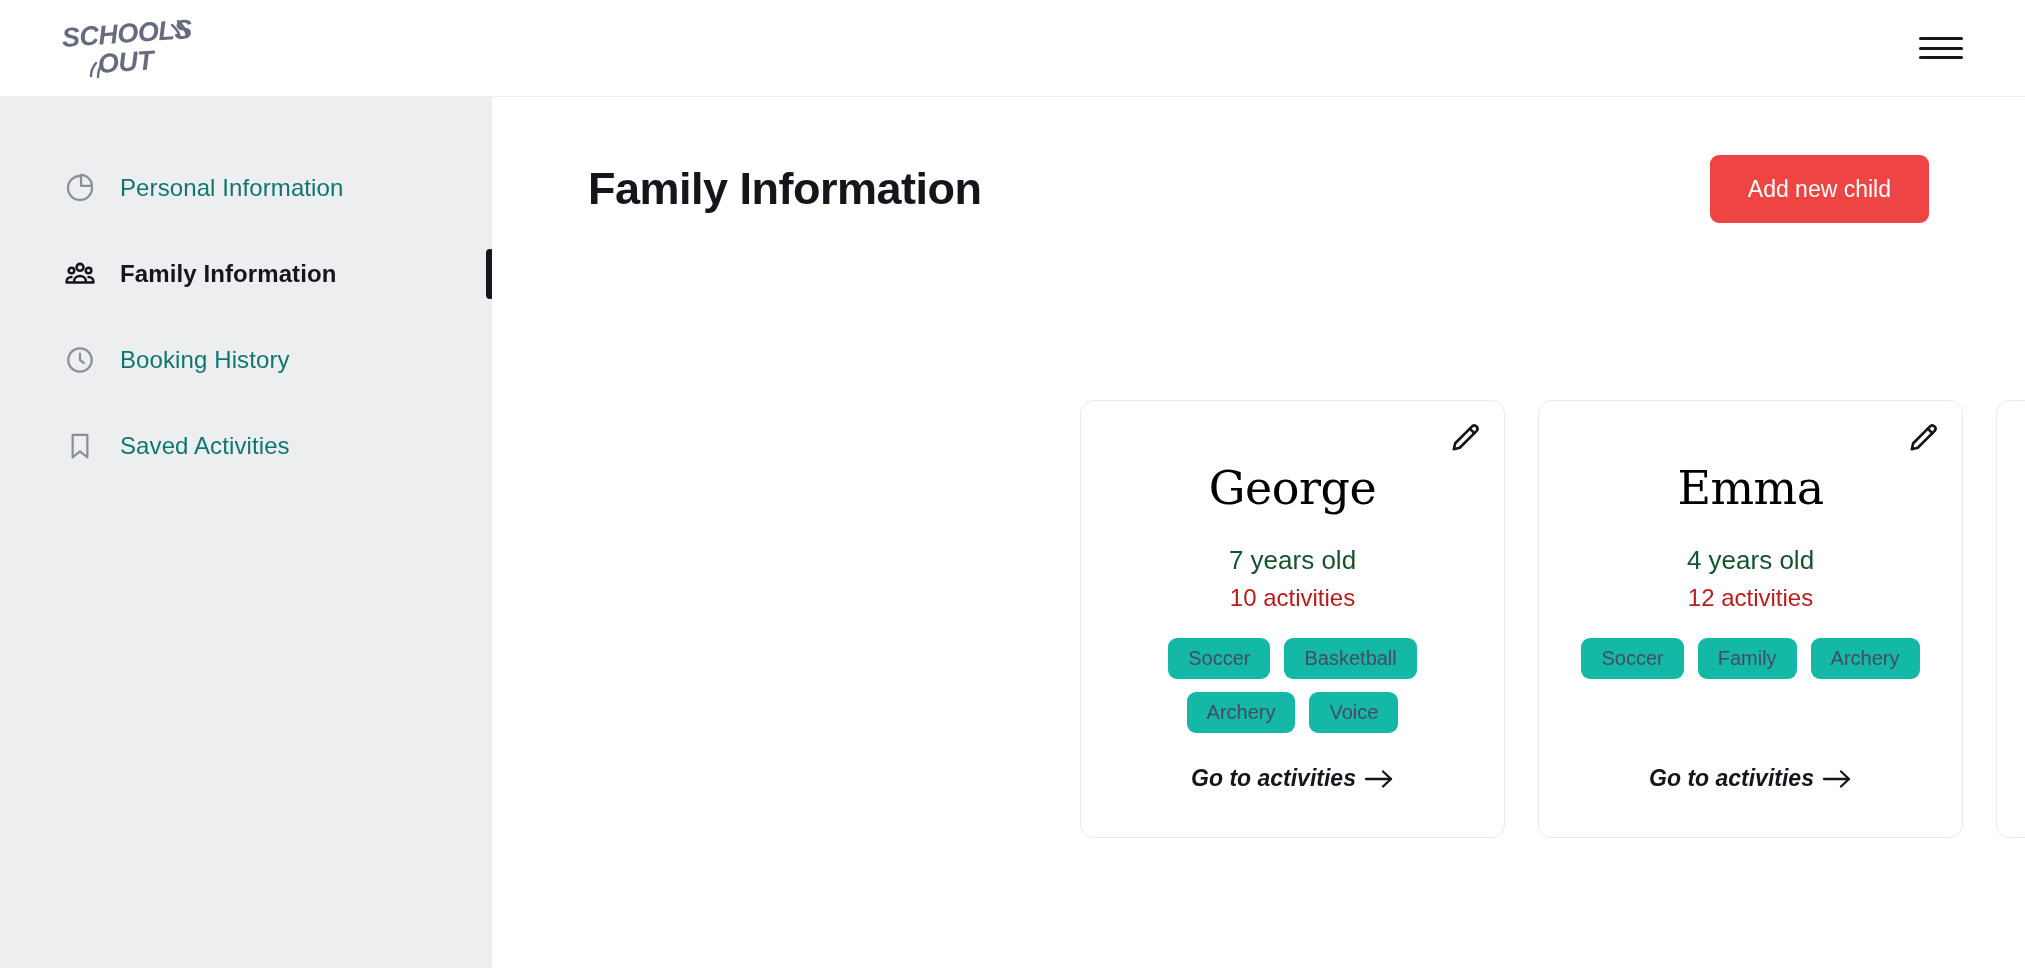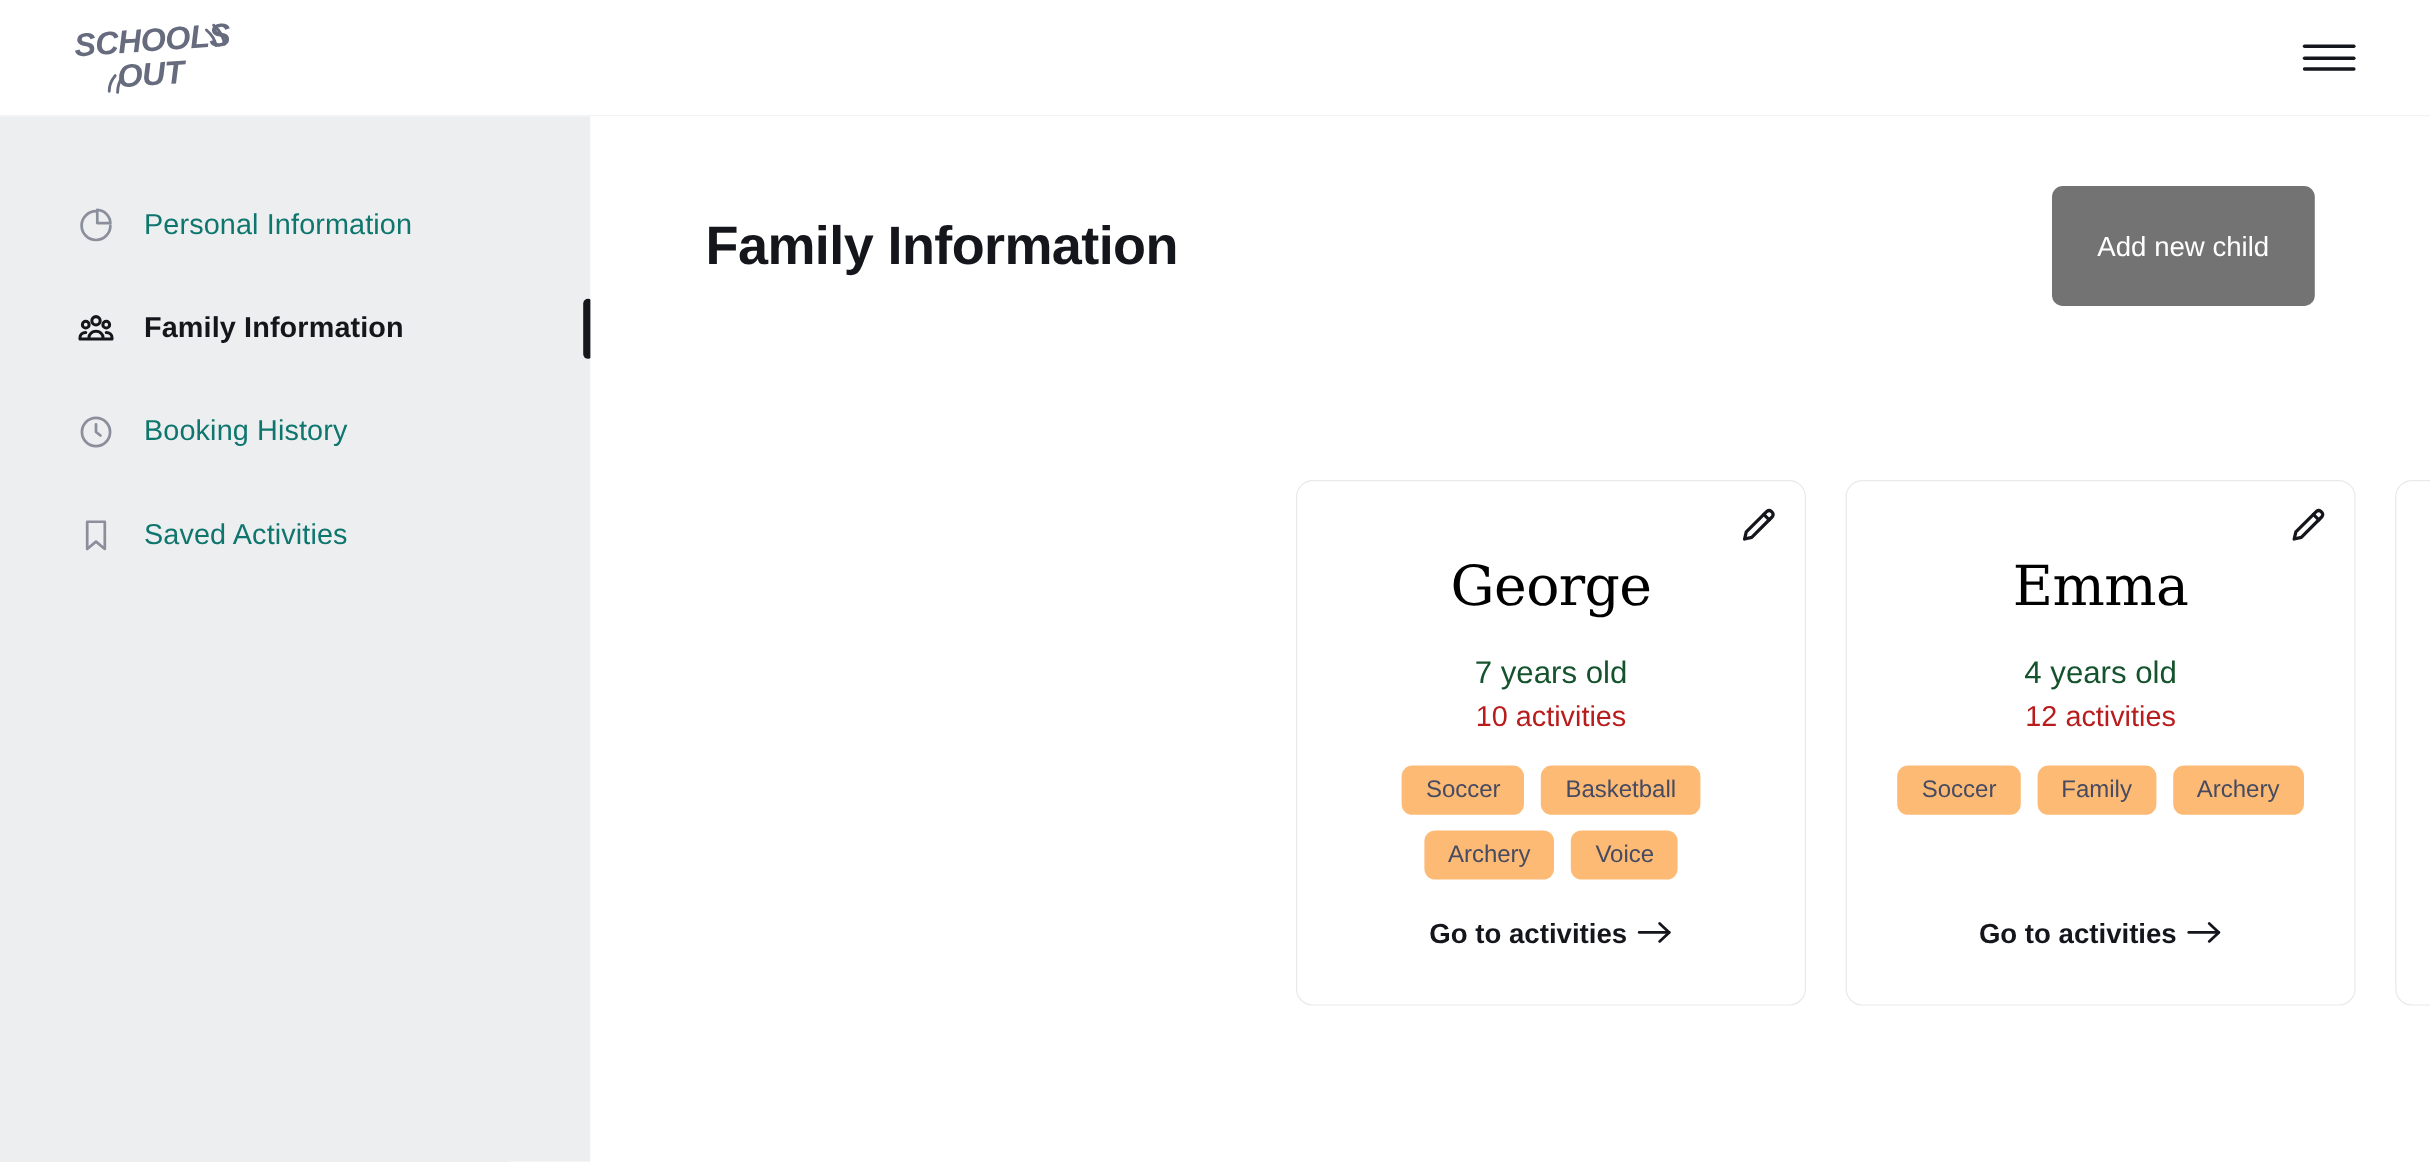--- a/index.html
+++ b/index.html
@@ -70,23 +70,23 @@
     width:1533px; height:871px; background:#ffffff;
   }
   .page-head{
     position:absolute; left:96px; top:58px; width:1341px;
     display:flex; align-items:center; justify-content:space-between;
   }
   .page-title{
     font-size:45px; font-weight:bold; color:#15161c; letter-spacing:-0.5px;
   }
   .add-btn{
-    background:#737373; color:#ffffff;
+    background:#ef4444; color:#ffffff;
     font-size:23px; border:none; border-radius:9px;
-    padding:0 38px; height:100px; cursor:pointer;
+    padding:0 38px; height:68px; cursor:pointer;
     font-family:"Liberation Sans", sans-serif;
   }
 
   
   .cards{
     position:absolute; left:588px; top:303px;
     display:flex; gap:33px;
   }
   .card{
     position:relative;
@@ -110,29 +110,30 @@
   }
   .child-count{
     margin-top:8px; font-size:24px; color:#b91c1c;
   }
   .tags{
     margin-top:26px; width:355px;
     display:flex; flex-wrap:wrap; justify-content:center;
     gap:13px 14px;
   }
   .tag{
-    background:#fdba74; color:#464b61;
+    background:#14b8a6; color:#464b61;
     font-size:20px; border-radius:9px;
     padding:9px 20px; line-height:1.15;
     white-space:nowrap;
   }
   .go-link{
     position:absolute; left:0; right:0; bottom:45px;
-    display:flex; justify-content:center; gap:8px;
+    display:flex; align-items:center; justify-content:center; gap:8px;
     cursor:pointer;
+    font-style:italic;
   }
   .go-text{ font-size:23px; font-weight:bold; color:#15161c; }
   .go-arrow{ width:30px; height:24px; display:block; }
 </style>
 </head>
 <body>
 
 <div class="topbar">
   <div class="logo-wrap">
     <div class="logo-line1">SCHOOLS</div>

